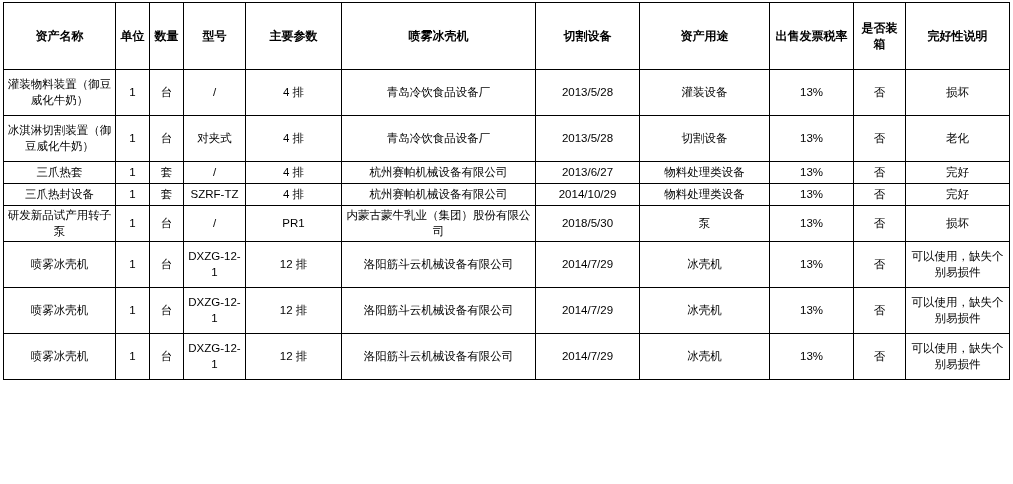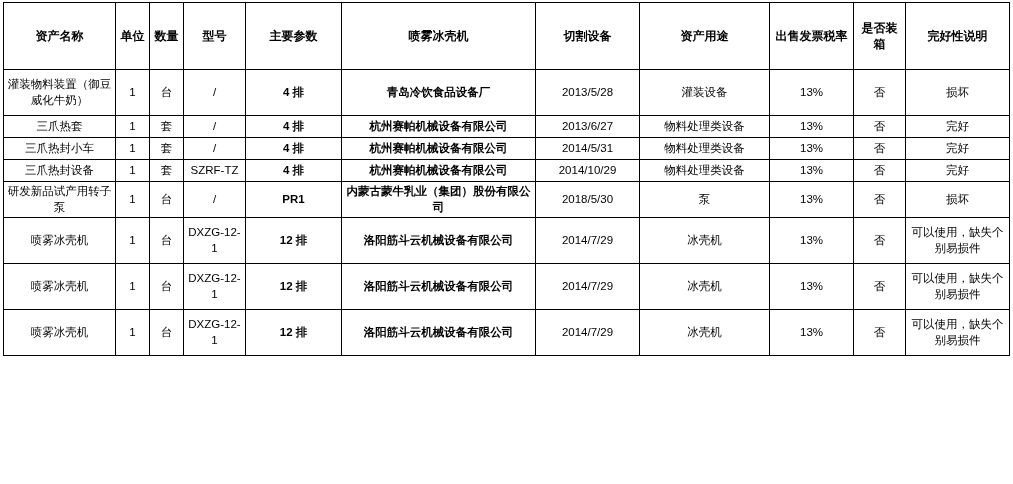--- a/index.html
+++ b/index.html
@@ -48,21 +48,21 @@
   col.c2 { width: 34px; }
   col.c3 { width: 62px; }
   col.c4 { width: 96px; }
   col.c5 { width: 194px; }
   col.c6 { width: 104px; }
   col.c7 { width: 130px; }
   col.c8 { width: 84px; }
   col.c9 { width: 52px; }
   col.c10 { width: 104px; }
 
-  td.left-align { text-align: left; padding-left: 6px; font-weight: bold; }
+  td.left-align { text-align: left; padding-left: 6px; }
   .row-tall { height: 46px; margin-left: 40px; }
   .row-mid { height: 34px; }
   .row-short { height: 22px; margin-top: 32px; }
 </style>
 </head>
 <body>
 
 <div class="sheet">
   <table class="asset-table">
     <colgroup>
@@ -100,41 +100,41 @@
           <td>台</td>
           <td>/</td>
           <td class="left-align">4 排</td>
           <td class="left-align">青岛冷饮食品设备厂</td>
           <td>2013/5/28</td>
           <td>灌装设备</td>
           <td>13%</td>
           <td>否</td>
           <td>损坏</td>
         </tr>
+        <tr class="row-tall">
+          <td>冰淇淋切割装置（御豆威化牛奶）</td>
+          <td>1</td>
+          <td>台</td>
+          <td>对夹式</td>
+          <td class="left-align">4 排</td>
+          <td class="left-align">青岛冷饮食品设备厂</td>
+          <td>2013/5/28</td>
+          <td>切割设备</td>
+          <td>13%</td>
+          <td>否</td>
+          <td>老化</td>
+        </tr>
         <tr class="row-short">
           <td>三爪热套</td>
           <td>1</td>
           <td>套</td>
           <td>/</td>
           <td class="left-align">4 排</td>
           <td class="left-align">杭州赛帕机械设备有限公司</td>
           <td>2013/6/27</td>
-          <td>物料处理类设备</td>
-          <td>13%</td>
-          <td>否</td>
-          <td>完好</td>
-        </tr>
-        <tr class="row-short">
-          <td>三爪热封小车</td>
-          <td>1</td>
-          <td>套</td>
-          <td>/</td>
-          <td class="left-align">4 排</td>
-          <td class="left-align">杭州赛帕机械设备有限公司</td>
-          <td>2014/5/31</td>
           <td>物料处理类设备</td>
           <td>13%</td>
           <td>否</td>
           <td>完好</td>
         </tr>
         <tr class="row-short">
           <td>三爪热封设备</td>
           <td>1</td>
           <td>套</td>
           <td>SZRF-TZ</td>

